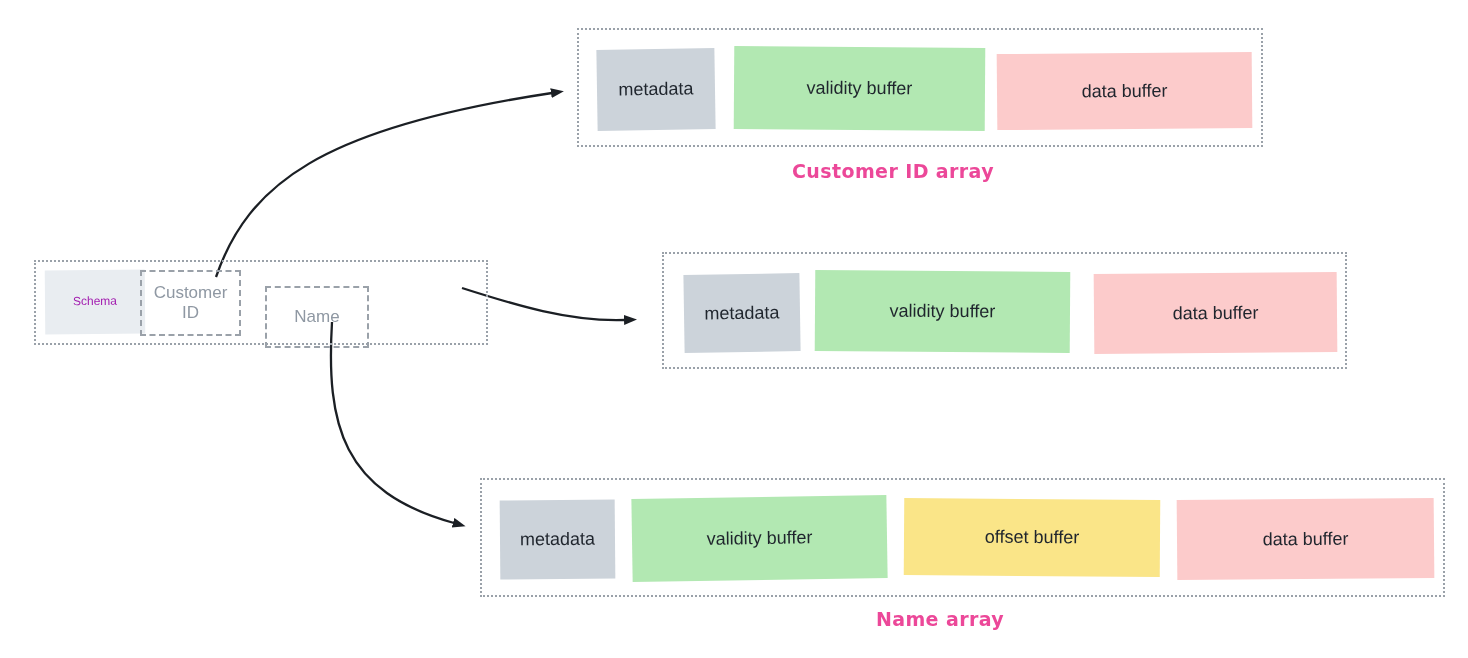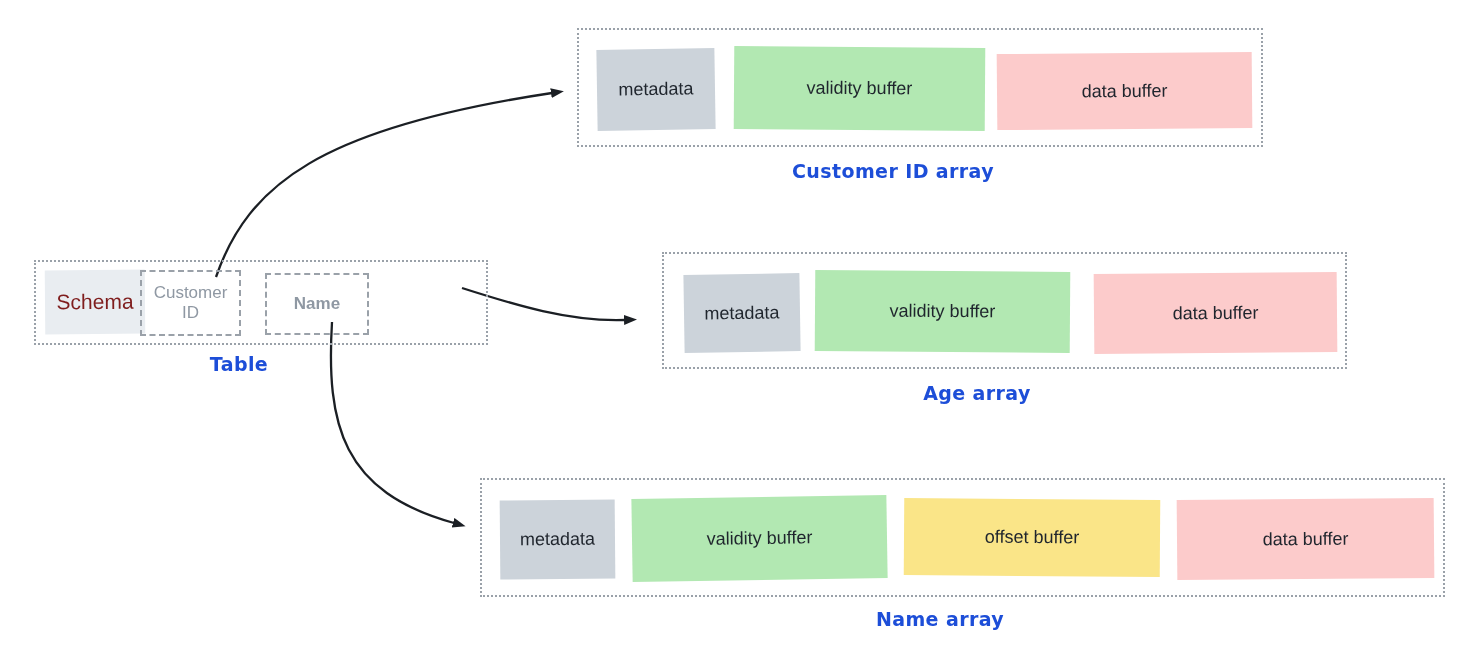--- a/index.html
+++ b/index.html
@@ -12,32 +12,32 @@
   
   .dotted{
     position:absolute;border:2px dotted #9aa1a9;background:transparent;box-sizing:border-box;
   }
 
   
   .cell{
     position:absolute;display:flex;align-items:center;justify-content:center;
     text-align:center;box-sizing:border-box;font-size:17px;line-height:1.15;
   }
-  .schema-cell{color:#7f1d1d;font-size:21px;}
+  .schema-cell{color:#a21caf;font-size:12px;}
   .col-cell{border:2px dashed #9aa1a9;color:#8f98a3;background:transparent;padding:2px 6px;}
 
   
   .buffer{
     position:absolute;display:flex;align-items:center;justify-content:center;
     color:#1f252d;font-size:18px;box-sizing:border-box;white-space:nowrap;
   }
 
   
   .hand{
-    position:absolute;text-align:center;color:#1d4ed8;font-size:19px;font-weight:600;
+    position:absolute;text-align:center;color:#ec4899;font-size:19px;font-weight:600;
     letter-spacing:.4px;font-family:"DejaVu Sans", sans-serif;
   }
 
   .r-neg1{transform:rotate(-0.9deg);}
   .r-neg05{transform:rotate(-0.5deg);}
   .r-pos04{transform:rotate(0.4deg);}
 </style>
 </head>
 <body>
 
@@ -50,37 +50,35 @@
       </marker>
     </defs>
     <path d="M 216 277 C 248 185, 320 128, 552 93" fill="none" stroke="#1b1f24" stroke-width="2.3" marker-end="url(#ah)"></path>
     <path d="M 462 288 C 515 305, 570 322, 625 320" fill="none" stroke="#1b1f24" stroke-width="2.3" marker-end="url(#ah)"></path>
     <path d="M 332 322 C 326 425, 342 492, 454 523" fill="none" stroke="#1b1f24" stroke-width="2.3" marker-end="url(#ah)"></path>
   </svg>
 
   <div class="dotted" style="left:34px;top:260px;width:454px;height:85px;">
     <div class="cell schema-cell r-neg05" style="left: 9px; top: 8px; width: 100px; height: 64px; background: rgb(233, 237, 241);">Schema</div>
     <div class="cell col-cell" style="left:104px;top:8px;width:101px;height:66px;">Customer ID</div>
-    <div class="cell col-cell" style="left:229px;top:11px;width:104px;height:62px;font-weight:bold;">Name</div>
+    <div class="cell col-cell" style="left:229px;top:24px;width:104px;height:62px;">Name</div>
   </div>
-  <div class="hand" style="left:139px;top:353px;width:200px;">Table</div>
 
   <div class="dotted" style="left:577px;top:28px;width:686px;height:119px;">
     <div class="buffer r-neg1" style="left: 18px; top: 19px; width: 118px; height: 81px; background: rgb(204, 211, 218);">metadata</div>
     <div class="buffer r-pos04" style="left: 155px; top: 17px; width: 251px; height: 83px; background: rgb(178, 232, 178);">validity buffer</div>
     <div class="buffer r-neg05" style="left: 418px; top: 23px; width: 255px; height: 76px; background: rgb(252, 203, 203);">data buffer</div>
   </div>
   <div class="hand" style="left:743px;top:160px;width:300px;">Customer ID array</div>
 
   <div class="dotted" style="left:662px;top:252px;width:685px;height:117px;">
     <div class="buffer r-neg1" style="left: 20px; top: 20px; width: 116px; height: 78px; background: rgb(204, 211, 218);">metadata</div>
     <div class="buffer r-pos04" style="left: 151px; top: 17px; width: 255px; height: 81px; background: rgb(178, 232, 178);">validity buffer</div>
     <div class="buffer r-neg05" style="left: 430px; top: 19px; width: 243px; height: 80px; background: rgb(252, 203, 203);">data buffer</div>
   </div>
-  <div class="hand" style="left:877px;top:382px;width:200px;">Age array</div>
 
   <div class="dotted" style="left:480px;top:478px;width:965px;height:119px;">
     <div class="buffer r-neg05" style="left: 18px; top: 20px; width: 115px; height: 79px; background: rgb(204, 211, 218);">metadata</div>
     <div class="buffer r-neg1" style="left: 150px; top: 17px; width: 255px; height: 83px; background: rgb(178, 232, 178);">validity buffer</div>
     <div class="buffer r-pos04" style="left: 422px; top: 19px; width: 256px; height: 77px; background: rgb(250, 229, 136);">offset buffer</div>
     <div class="buffer r-neg05" style="left: 695px; top: 19px; width: 257px; height: 80px; background: rgb(252, 203, 203);">data buffer</div>
   </div>
   <div class="hand" style="left:840px;top:608px;width:200px;">Name array</div>
 
 </div>

